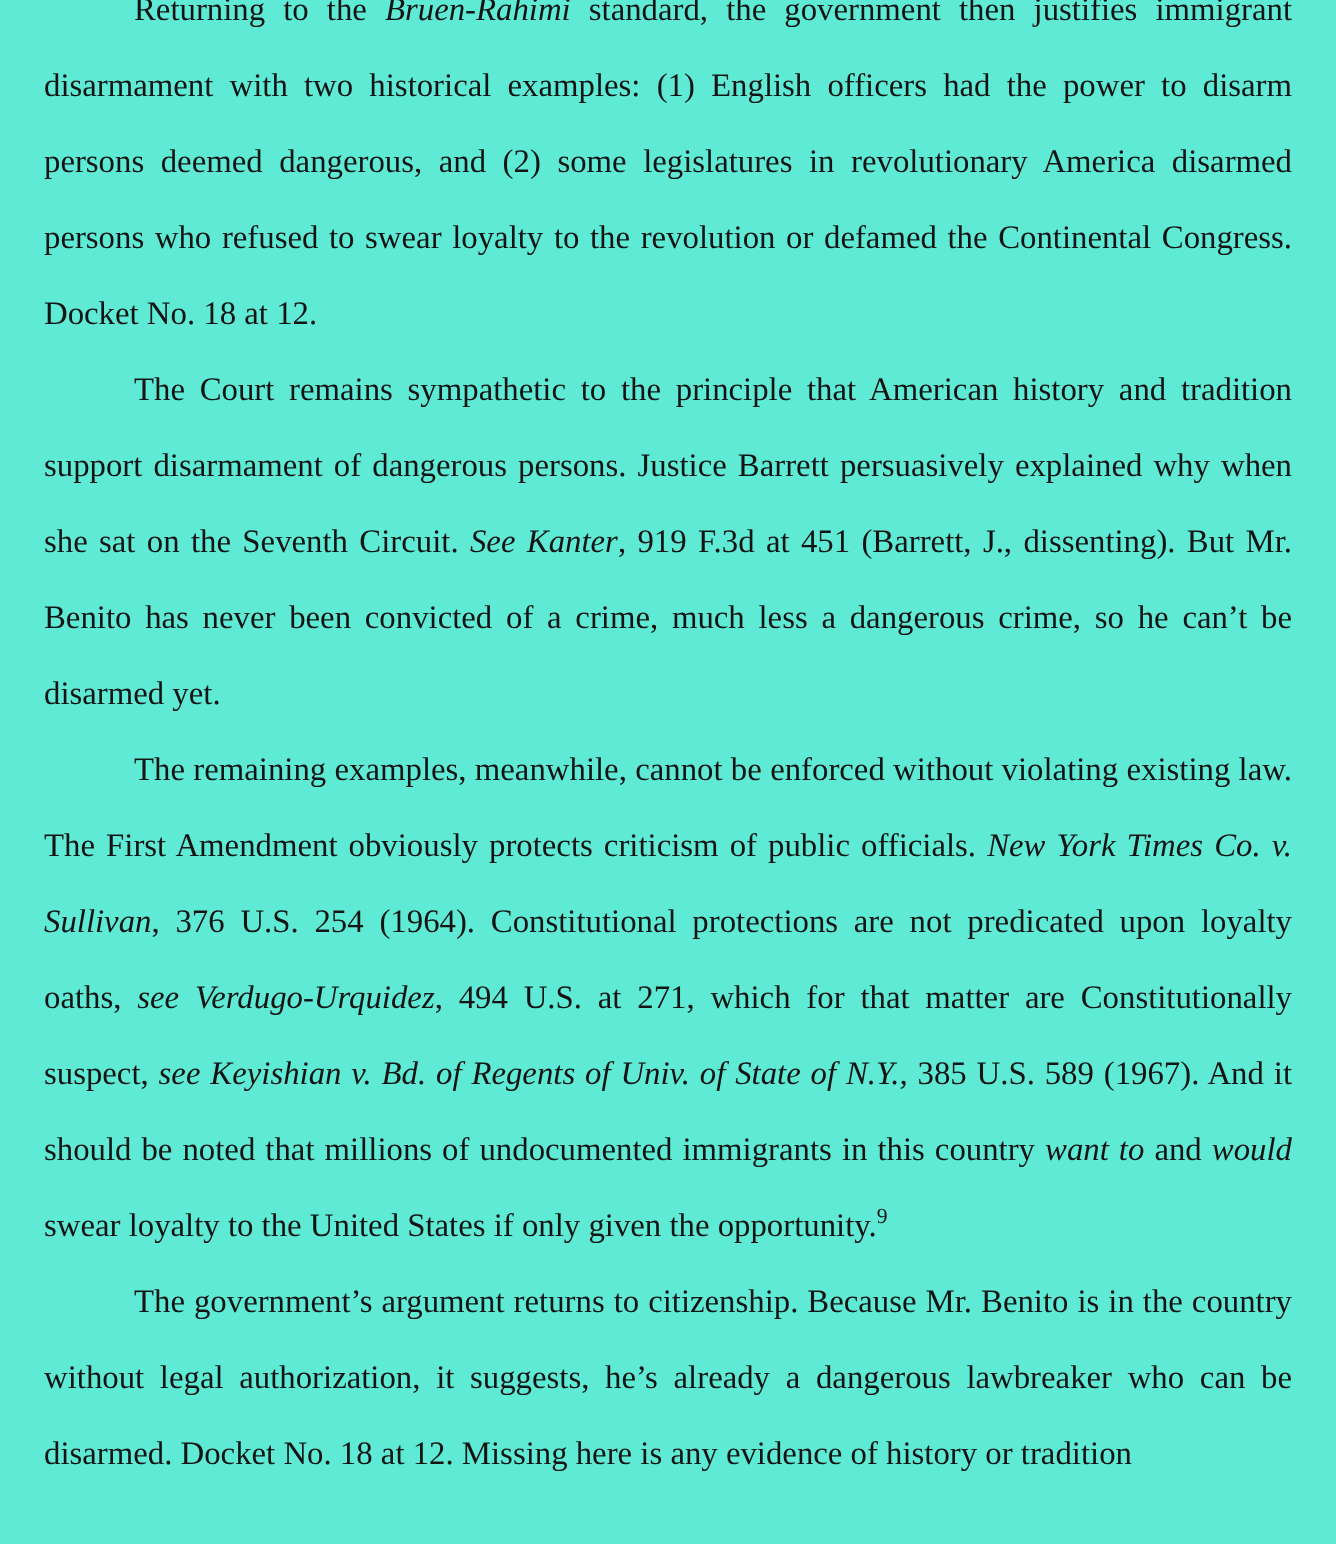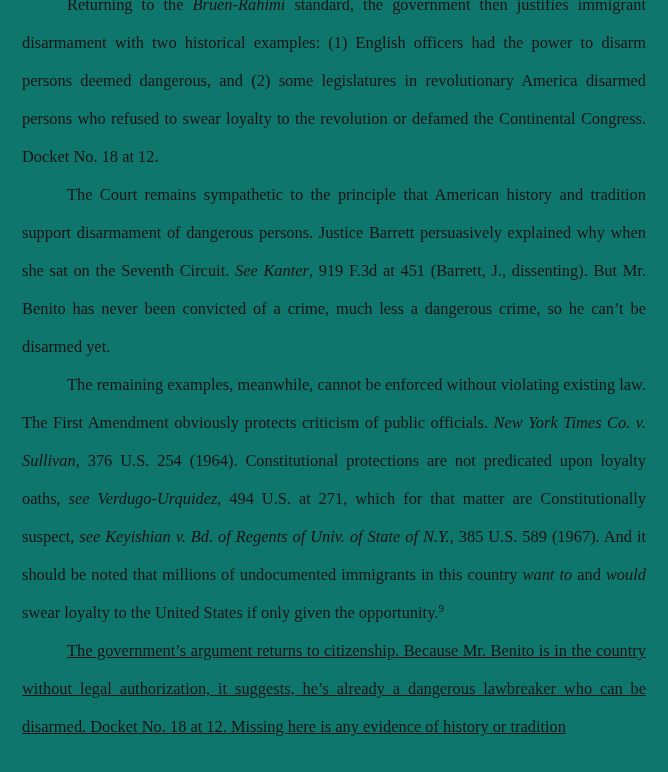--- a/index.html
+++ b/index.html
@@ -10,21 +10,21 @@
     width: 668px;
     height: 772px;
     background: #ffffff;
     font-family: "Liberation Serif", "DejaVu Serif", serif;
     overflow: hidden;
   }
   #page {
     position: relative;
     width: 668px;
     height: 772px;
-    background: #0f766e;
+    background: #5eead4;
     box-sizing: border-box;
     padding: 0px 22px 0px 22px;
   }
   #body-text {
     position: relative;
     top: -14px;
     width: 624px;
   }
   p.para {
     margin: 0;
@@ -32,21 +32,20 @@
     font-size: 16.4px;
     line-height: 38px;
     color: #141414;
     text-align: justify;
     text-justify: inter-word;
     text-indent: 45px;
     -webkit-font-smoothing: antialiased;
   }
   p.para:last-child {
     text-align: justify;
-    text-decoration: underline;
   }
   i, .it {
     font-style: italic;
   }
   sup.fn {
     font-size: 0.66em;
     vertical-align: super;
     line-height: 0;
   }
   

